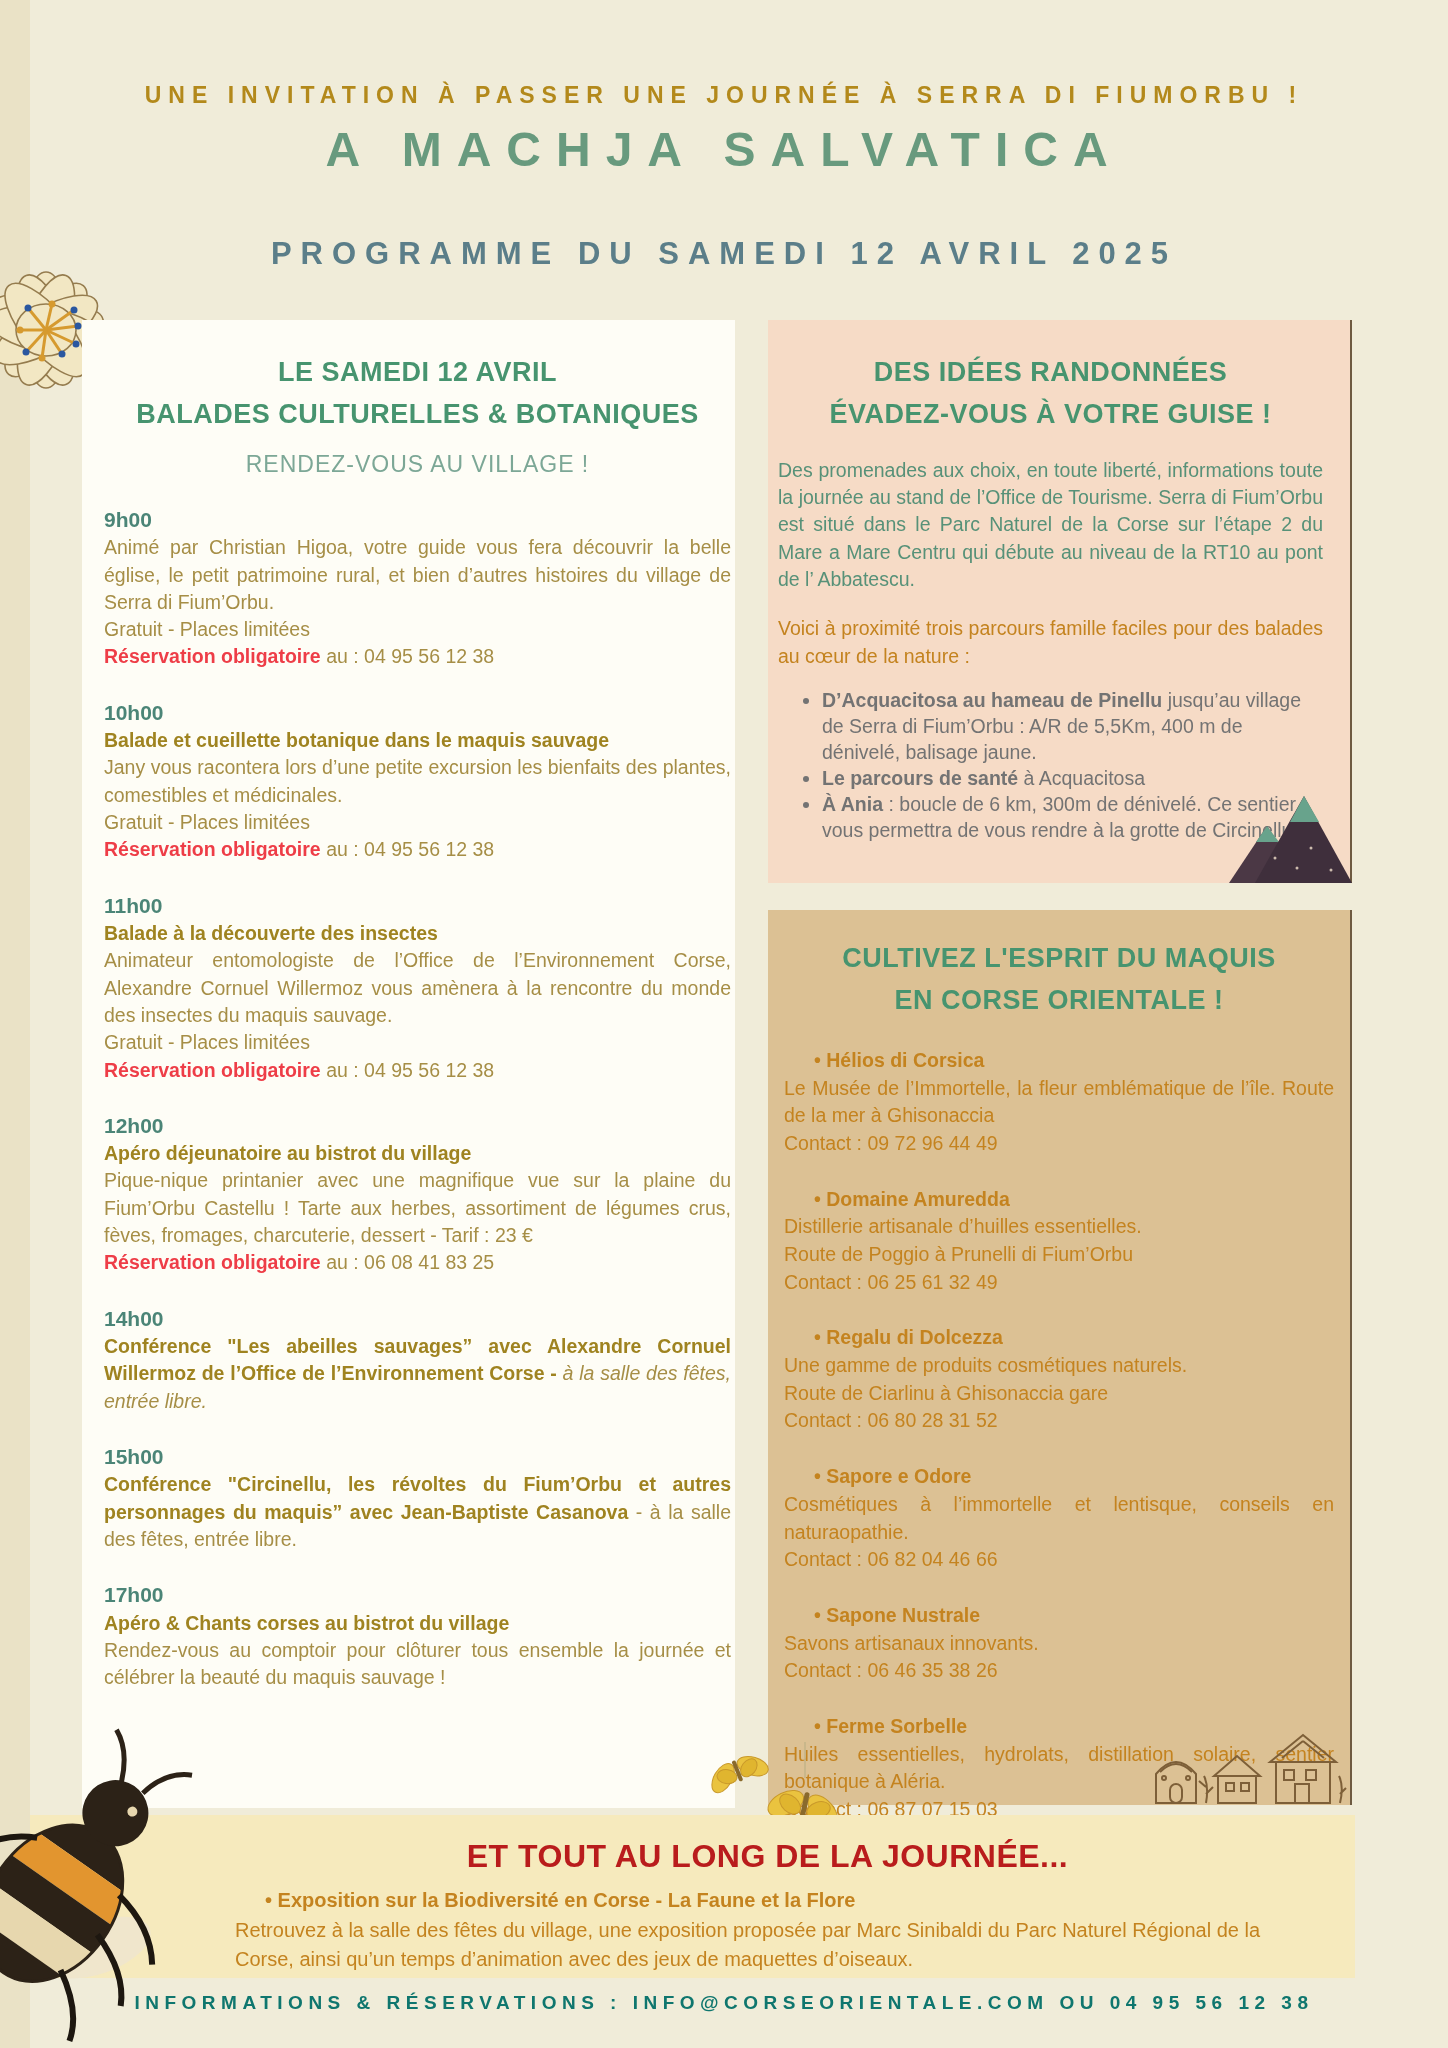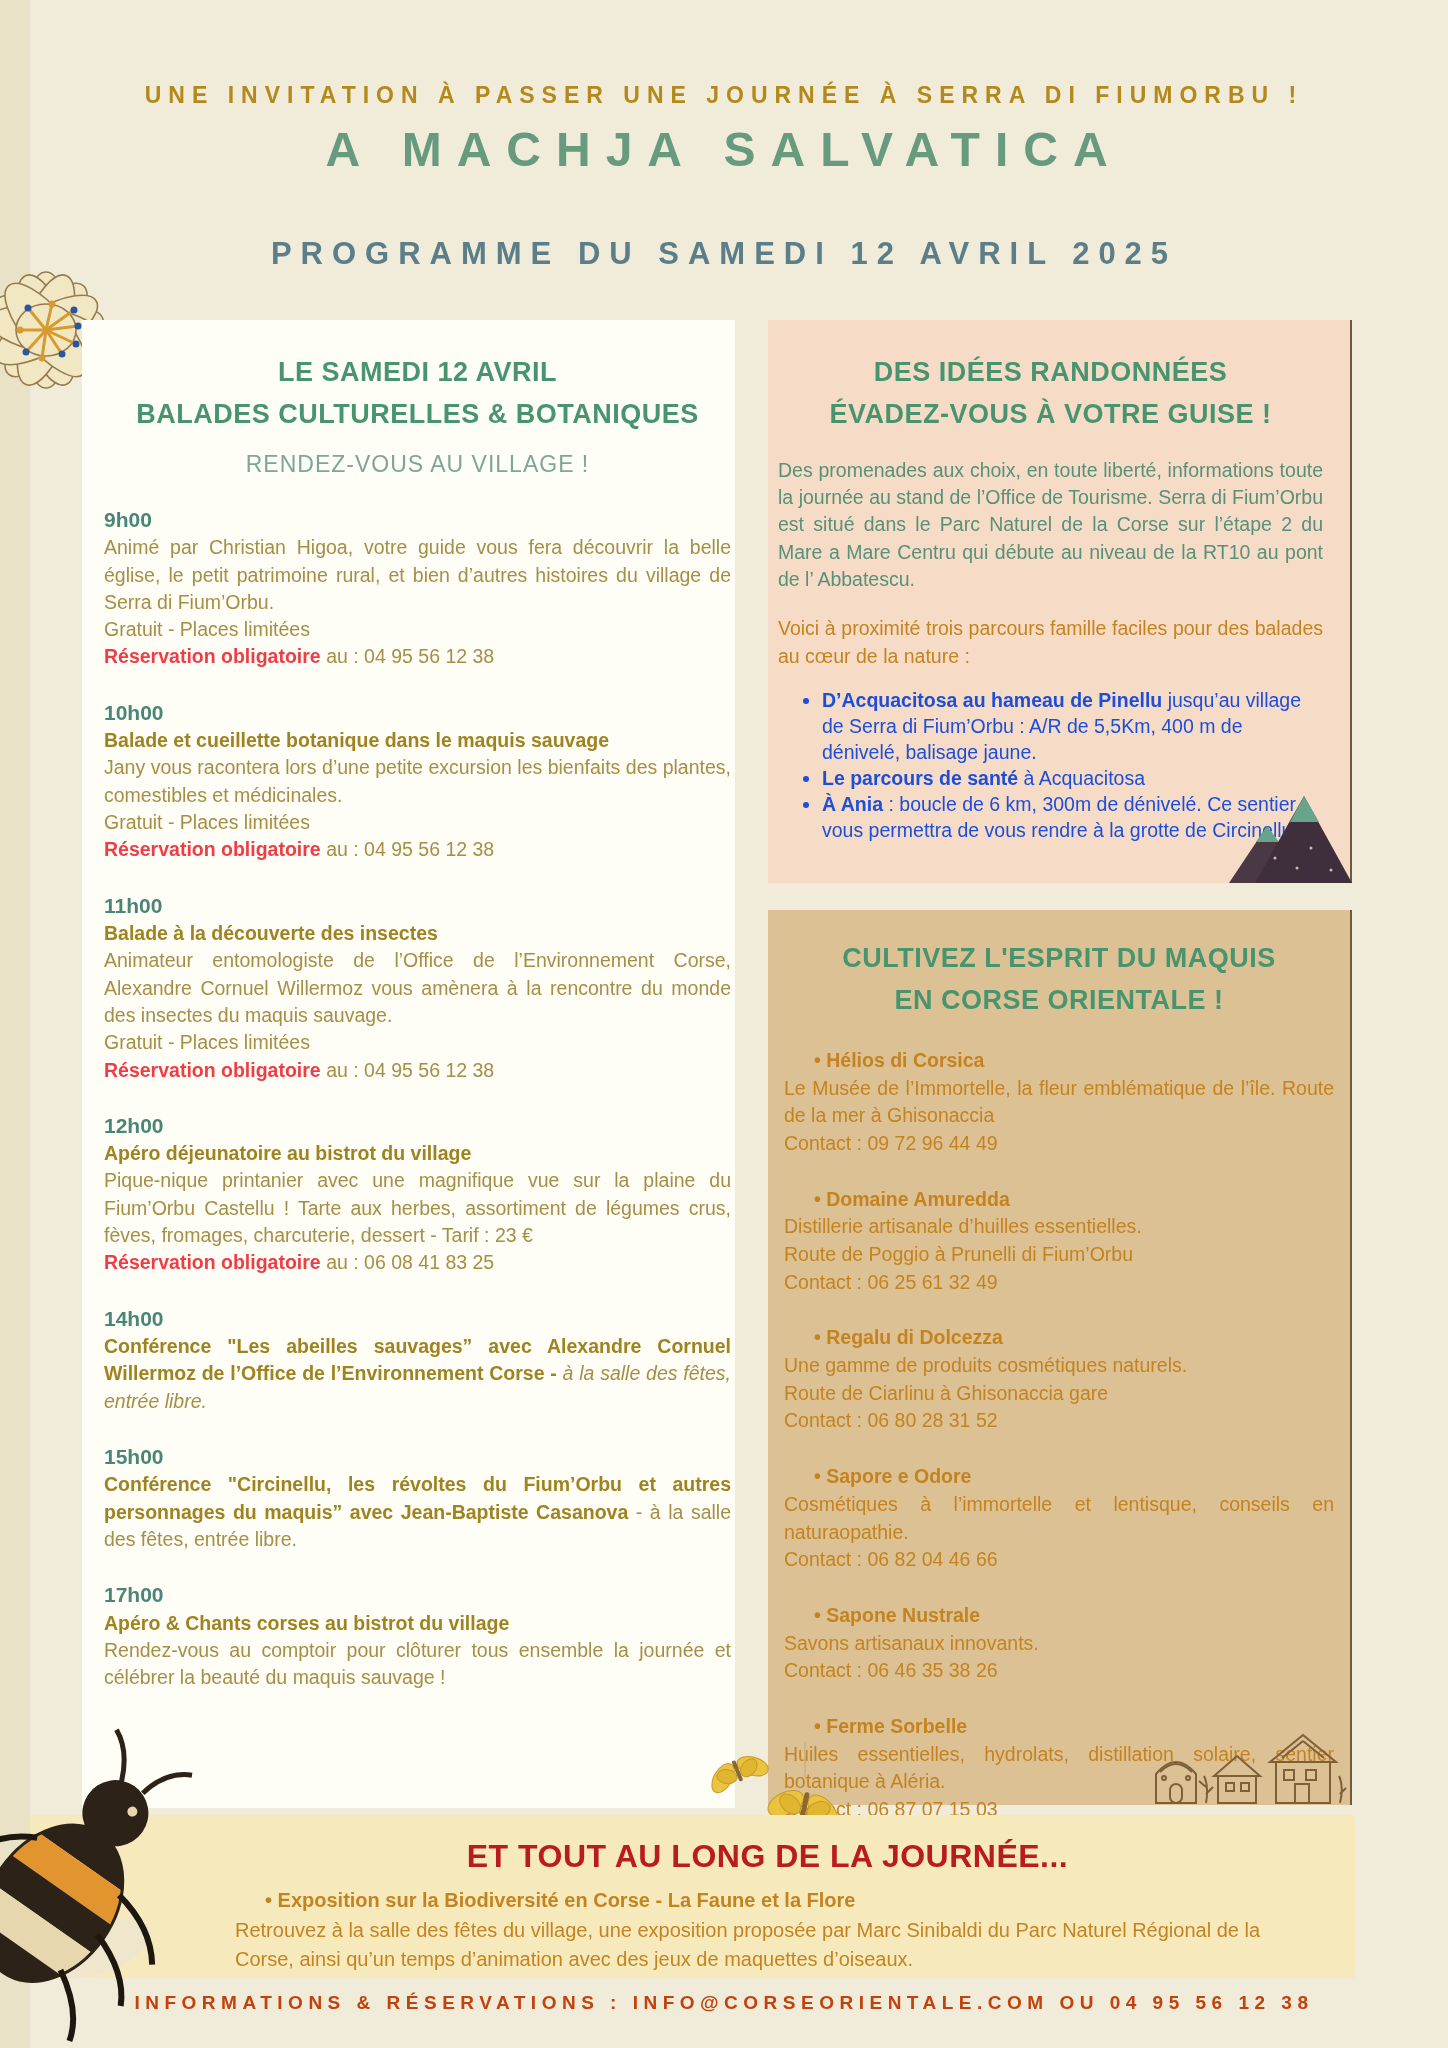--- a/index.html
+++ b/index.html
@@ -40,37 +40,37 @@
   .evt-time{color:#4b8577;font-weight:700;font-size:21px;}
   .evt-title{color:#9f8320;font-weight:700;text-align:justify;}
   .evt-body,.evt-note{color:#a68e46;text-align:justify;}
   .evt-resa{color:#a68e46;text-align:justify;}
   .resa-label{color:#ee3d47;font-weight:700;}
   .italic-tail{font-style:italic;font-weight:400;color:#a68e46;}
   .plain-tail{font-weight:400;color:#a68e46;}
   
   .hikes-intro{color:#579178;font-size:19.5px;line-height:1.4;text-align:justify;margin:24px 0 0 0;}
   .hikes-intro2{color:#c4831f;font-size:19.5px;line-height:1.4;text-align:justify;margin:22px 0 0 0;}
-  .hikes-list{margin:18px 16px 0 0;padding-left:44px;color:#1d4ed8;font-size:19.5px;line-height:1.33;}
+  .hikes-list{margin:18px 16px 0 0;padding-left:44px;color:#737373;font-size:19.5px;line-height:1.33;}
   .hikes-list li{margin:0;}
   .hike-lead{font-weight:700;}
   
   .producer{margin-top:28px;font-size:19.5px;line-height:1.42;}
   .prod-name{color:#c4831f;font-weight:700;padding-left:30px;}
   .prod-name::before{content:"•  ";font-weight:700;}
   .prod-line,.prod-contact{color:#c4831f;text-align:justify;}
   
   .allday-title{text-align:center;color:#b91c1c;font-size:32px;font-weight:800;letter-spacing:.5px;margin:8px 0 14px 0;}
   .expo-title{color:#c4831f;font-weight:700;font-size:20px;padding-left:30px;}
   .expo-title::before{content:"•  ";}
   .expo-body{color:#c4831f;font-size:20px;line-height:1.45;margin-top:4px;}
   
   .footer{
     position:absolute;top:1992px;left:0;width:100%;text-align:center;
-    color:#c2410c;font-size:19px;font-weight:700;letter-spacing:5.5px;
+    color:#0f766e;font-size:19px;font-weight:700;letter-spacing:5.5px;
   }
   .deco{position:absolute;}
 </style>
 </head>
 <body>
 
 <div class="page">
   <div class="left-strip"></div>
 
   <div class="tagline">UNE INVITATION À PASSER UNE JOURNÉE À SERRA DI FIUMORBU !</div>

